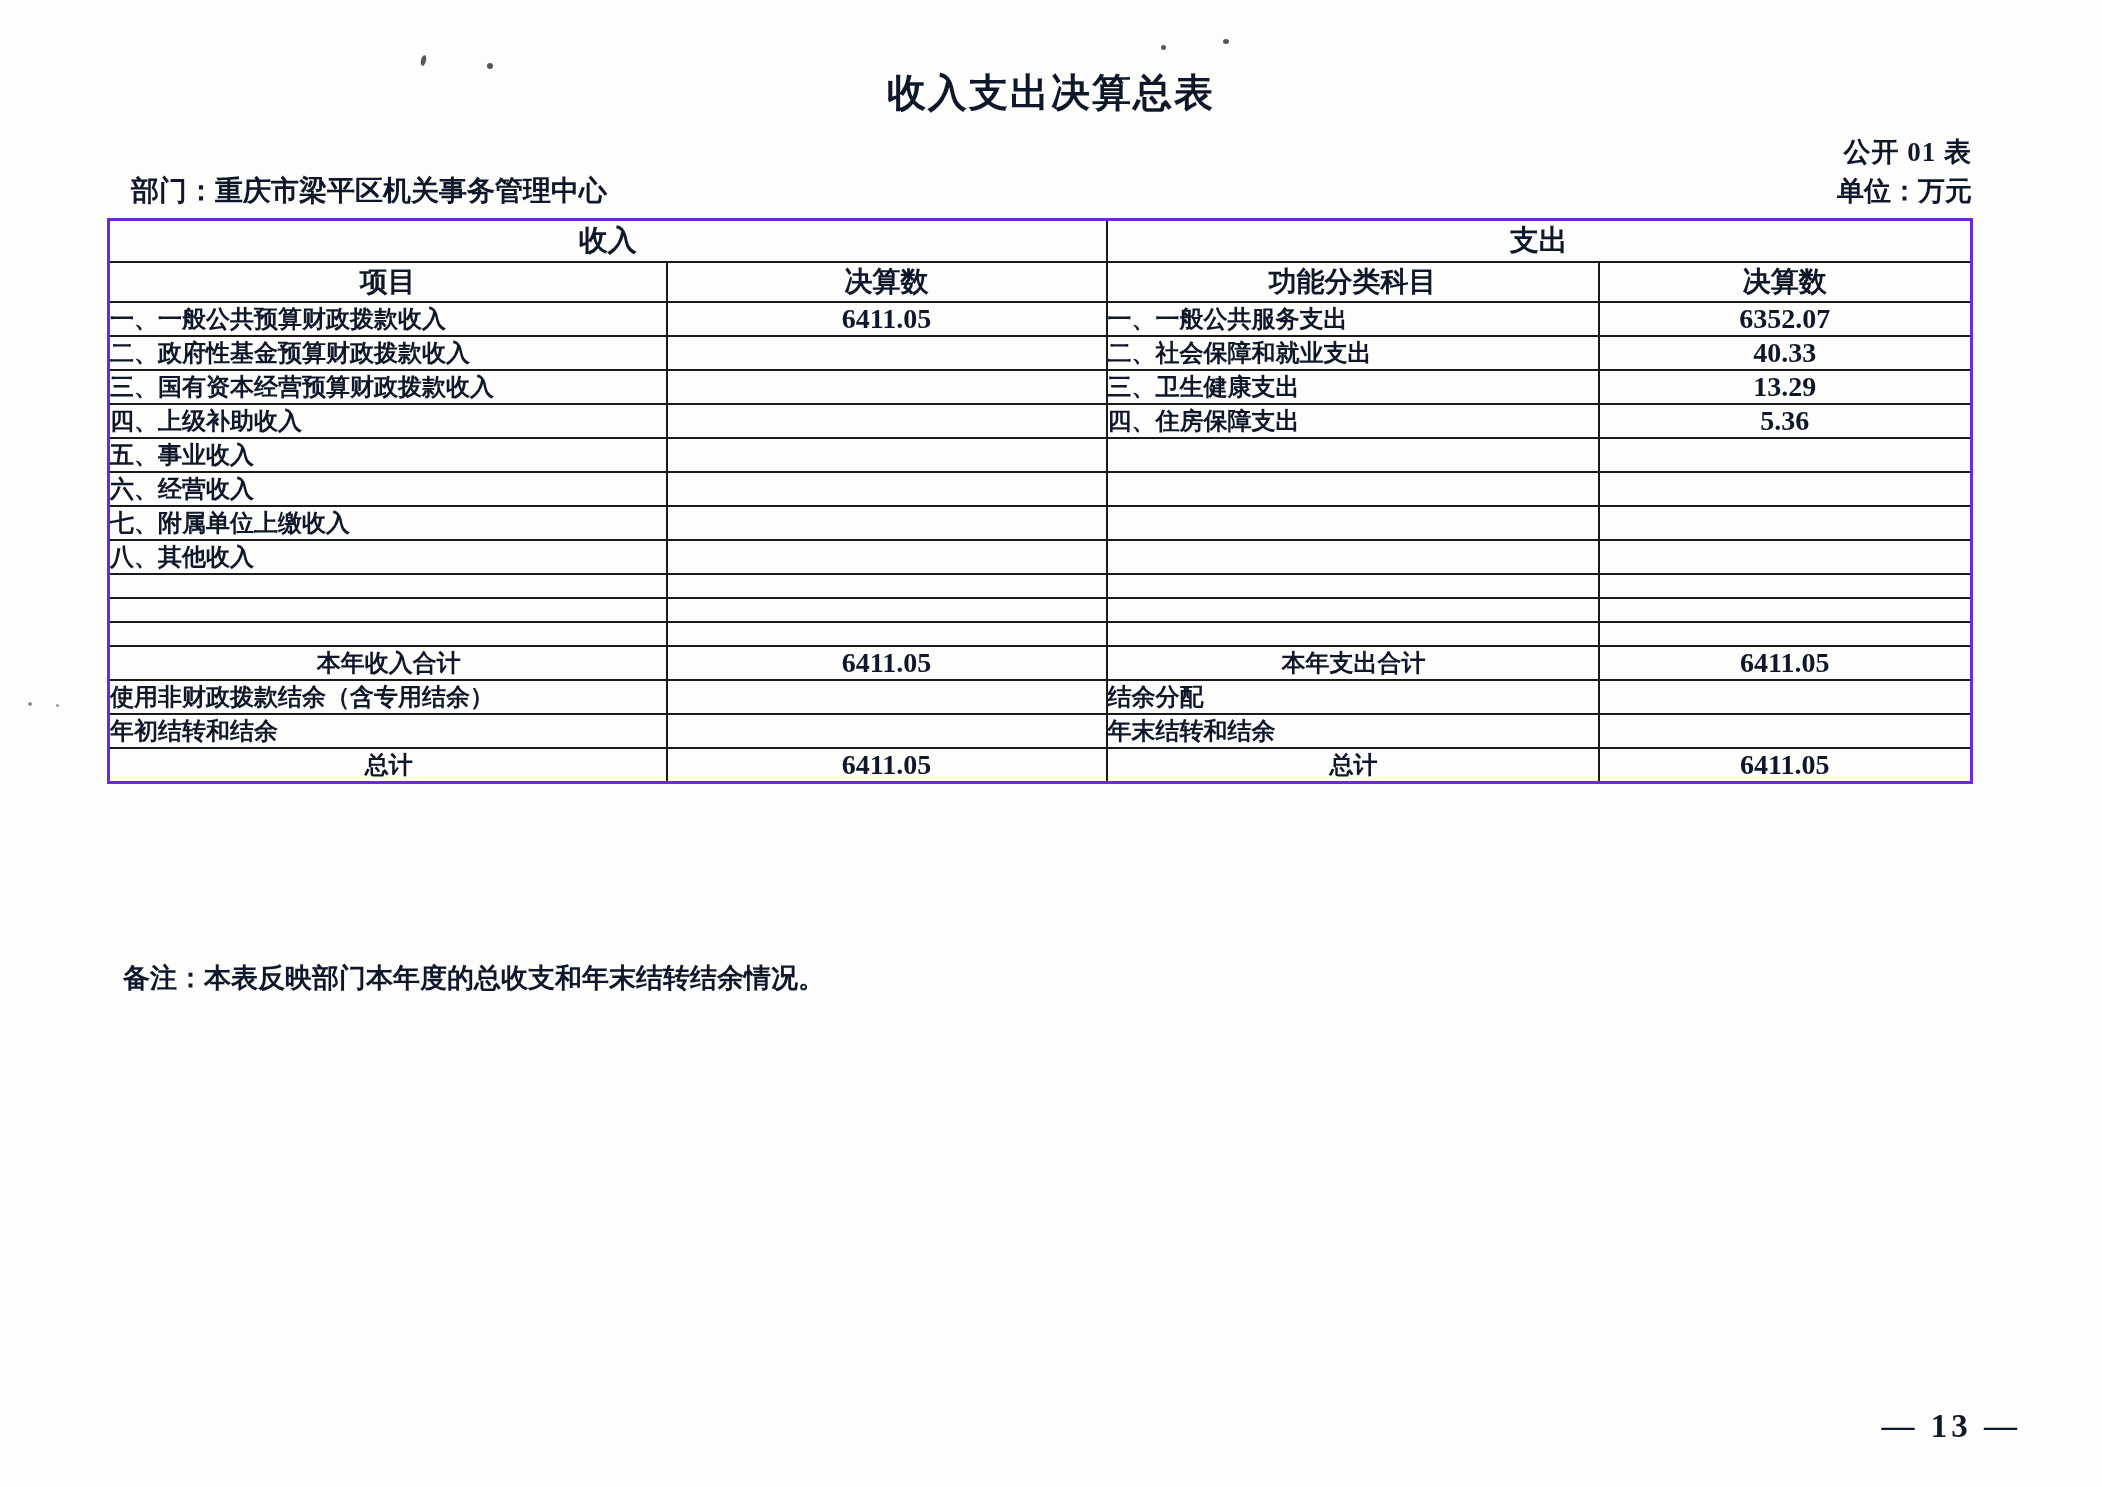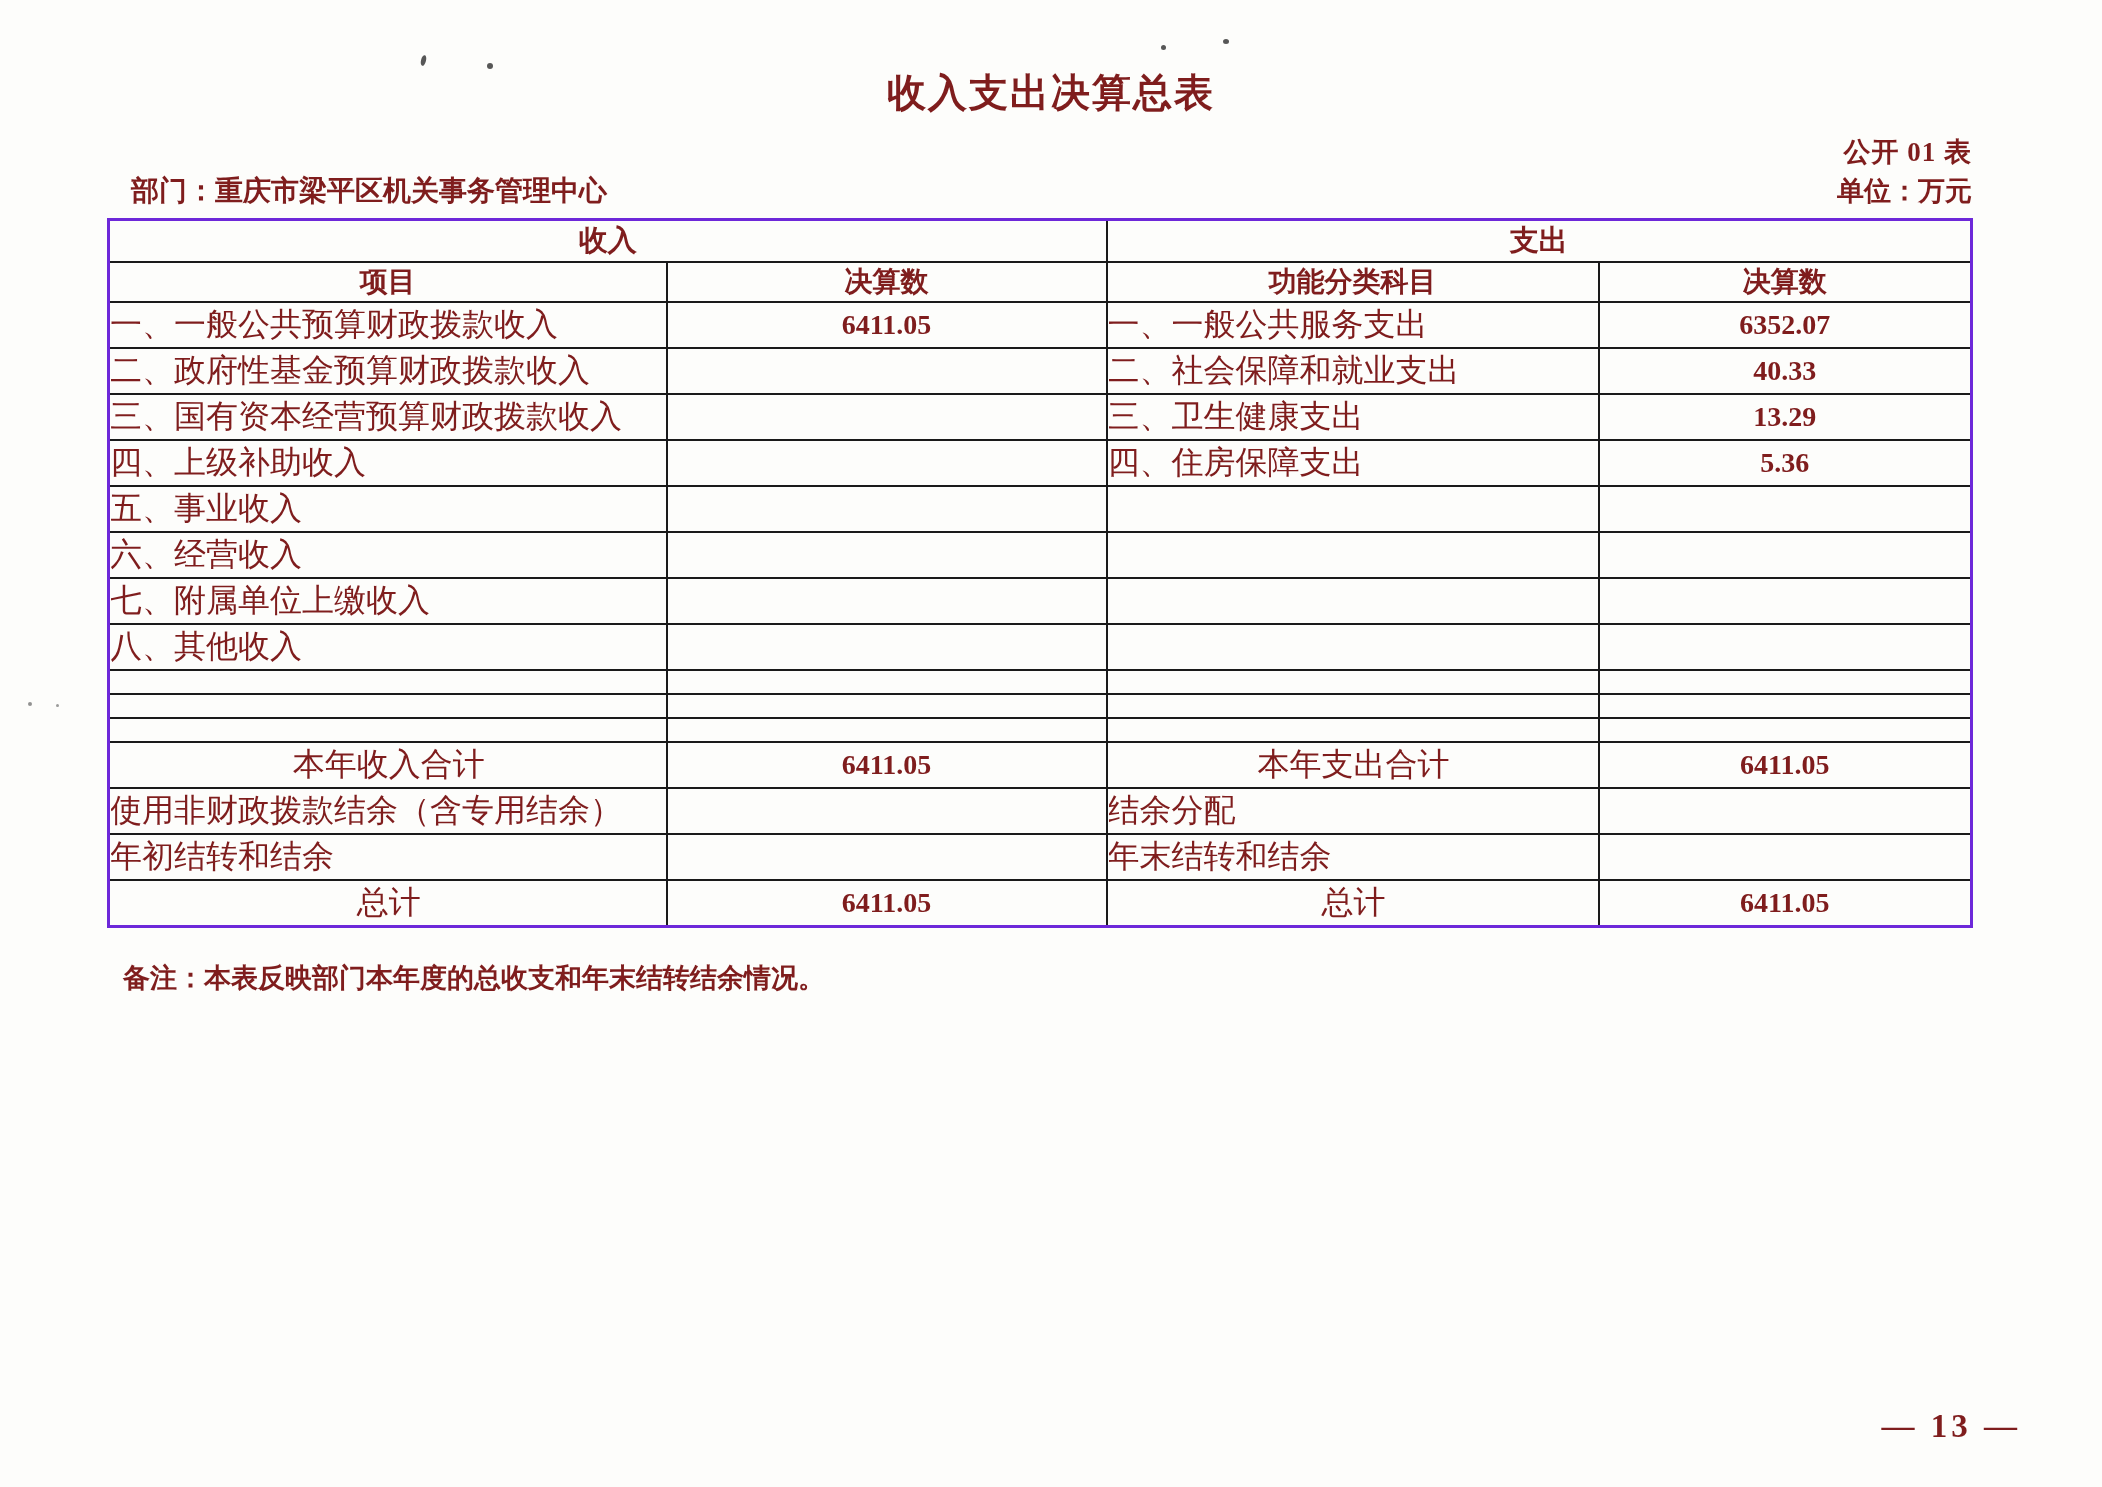--- a/index.html
+++ b/index.html
@@ -7,21 +7,21 @@
     padding: 0;
     background: #e8e8e6;
   }
   .page {
     position: relative;
     width: 2102px;
     height: 1487px;
     margin: 0 auto;
     background: #fdfdfb;
     font-family: "Liberation Serif", "DejaVu Serif", serif;
-    color: #7f1d1d;
+    color: #0f172a;
     overflow: hidden;
   }
   .doc-title {
     position: absolute;
     top: 66px;
     left: 0;
     width: 100%;
     text-align: center;
     font-size: 39px;
     font-weight: 700;
@@ -74,25 +74,24 @@
     text-align: center;
     border-bottom-width: 3px;
   }
   th.colhead {
     font-size: 28px;
     font-weight: 700;
     text-align: center;
     border-bottom-width: 3px;
   }
   td.item {
-    font-size: 32px;
-    font-weight: 400;
+    font-size: 24px;
+    font-weight: 700;
     text-align: left;
     padding-left: 4px;
-    border-radius: 12px;
   }
   td.item.ctr {
     text-align: center;
     padding-left: 2px;
   }
   td.val {
     font-size: 28px;
     font-weight: 600;
     text-align: center;
     font-family: "Liberation Serif", "DejaVu Serif", serif;

